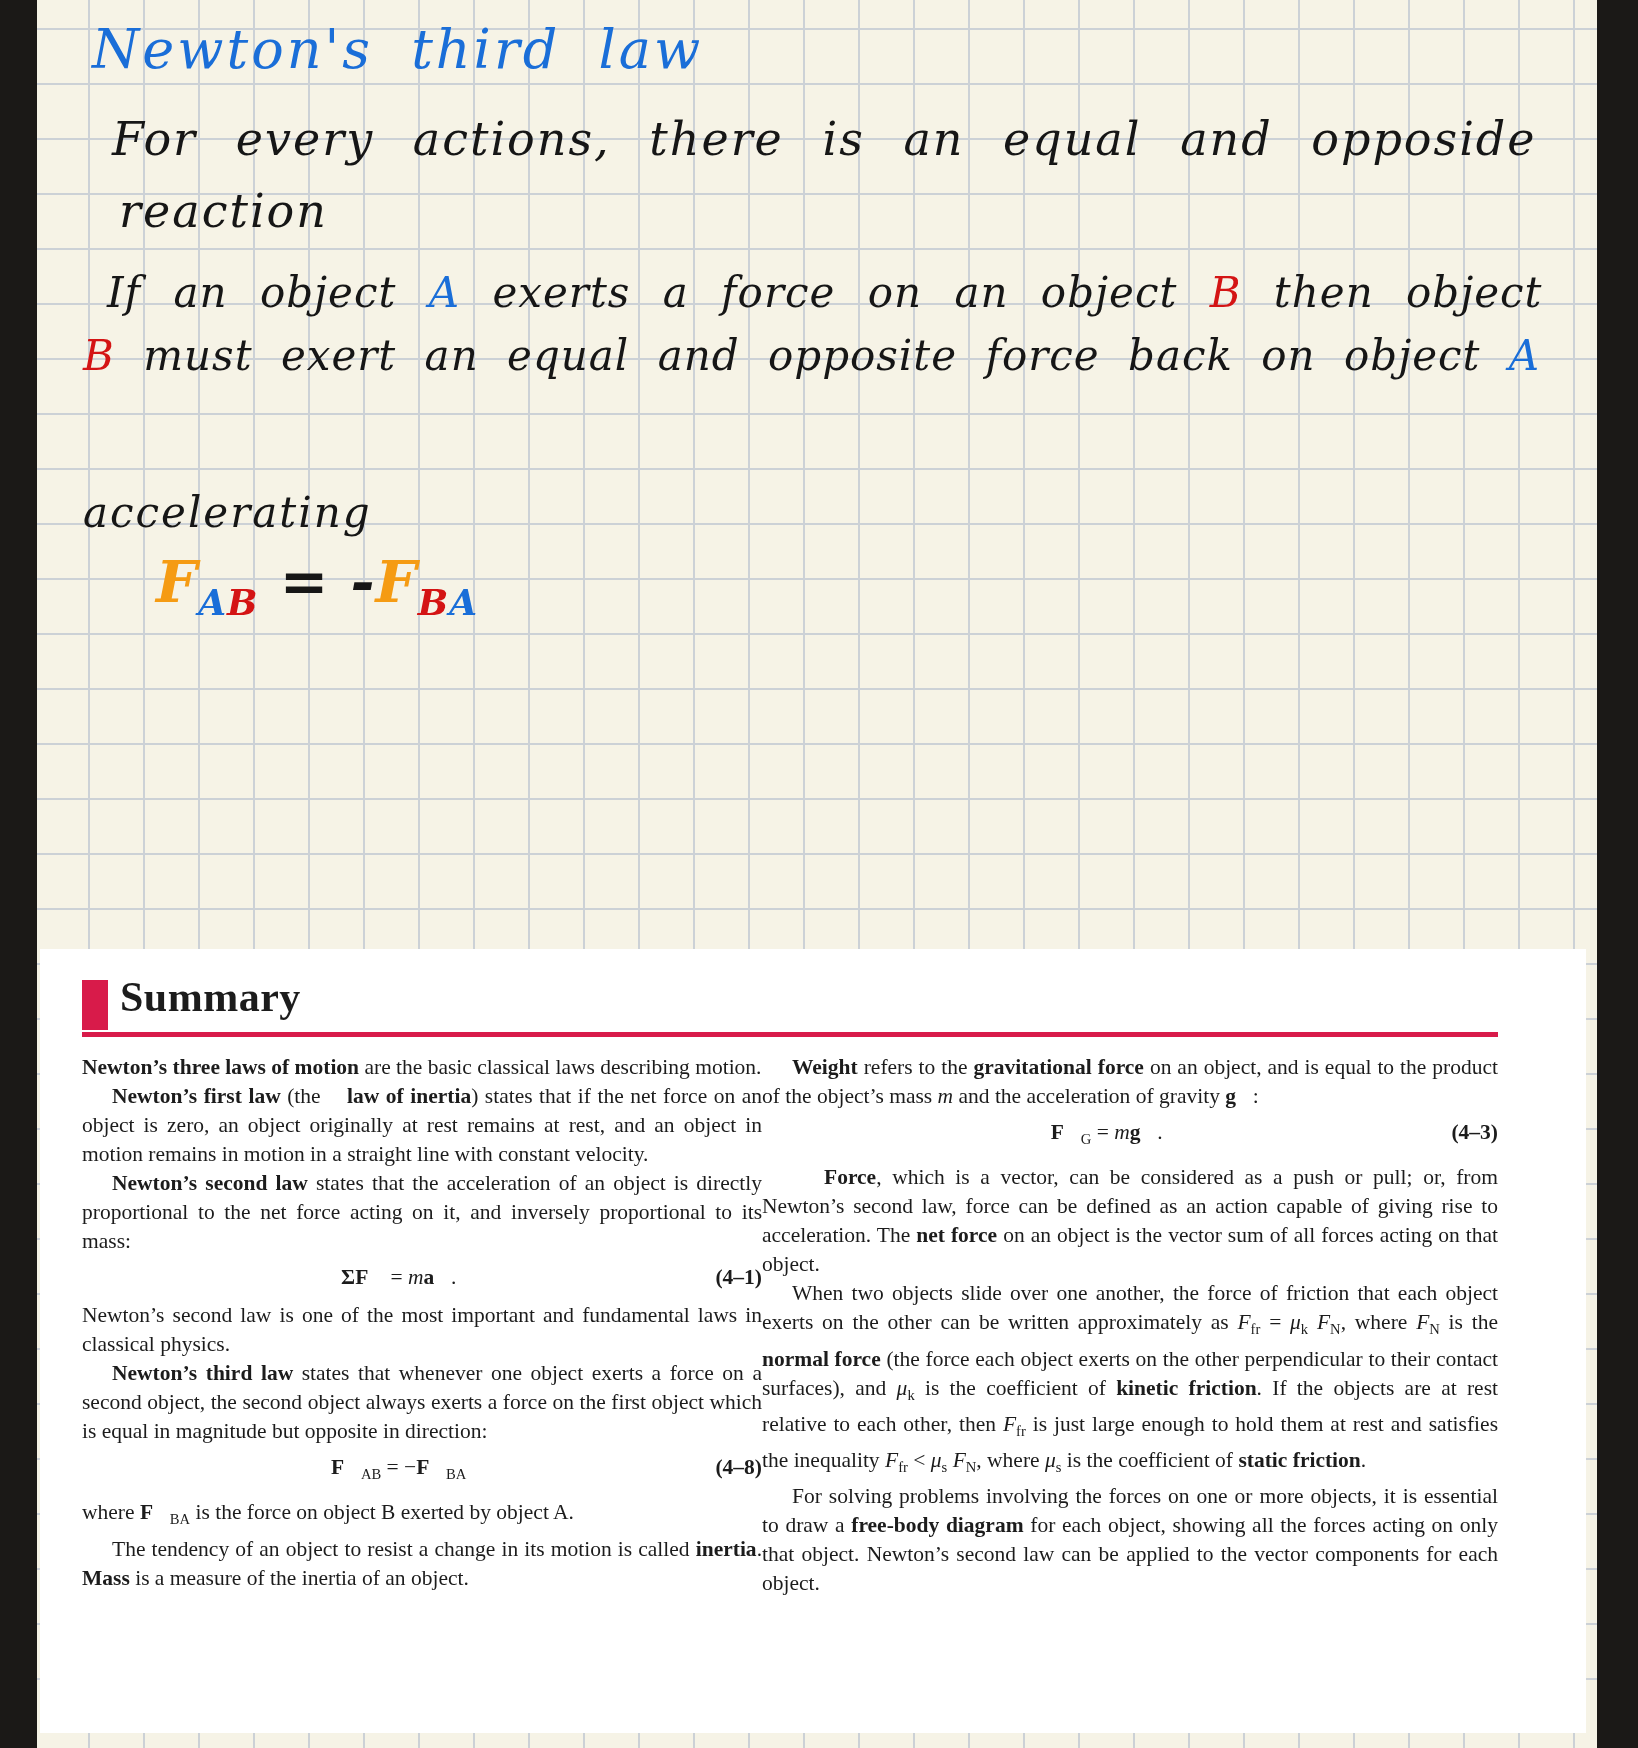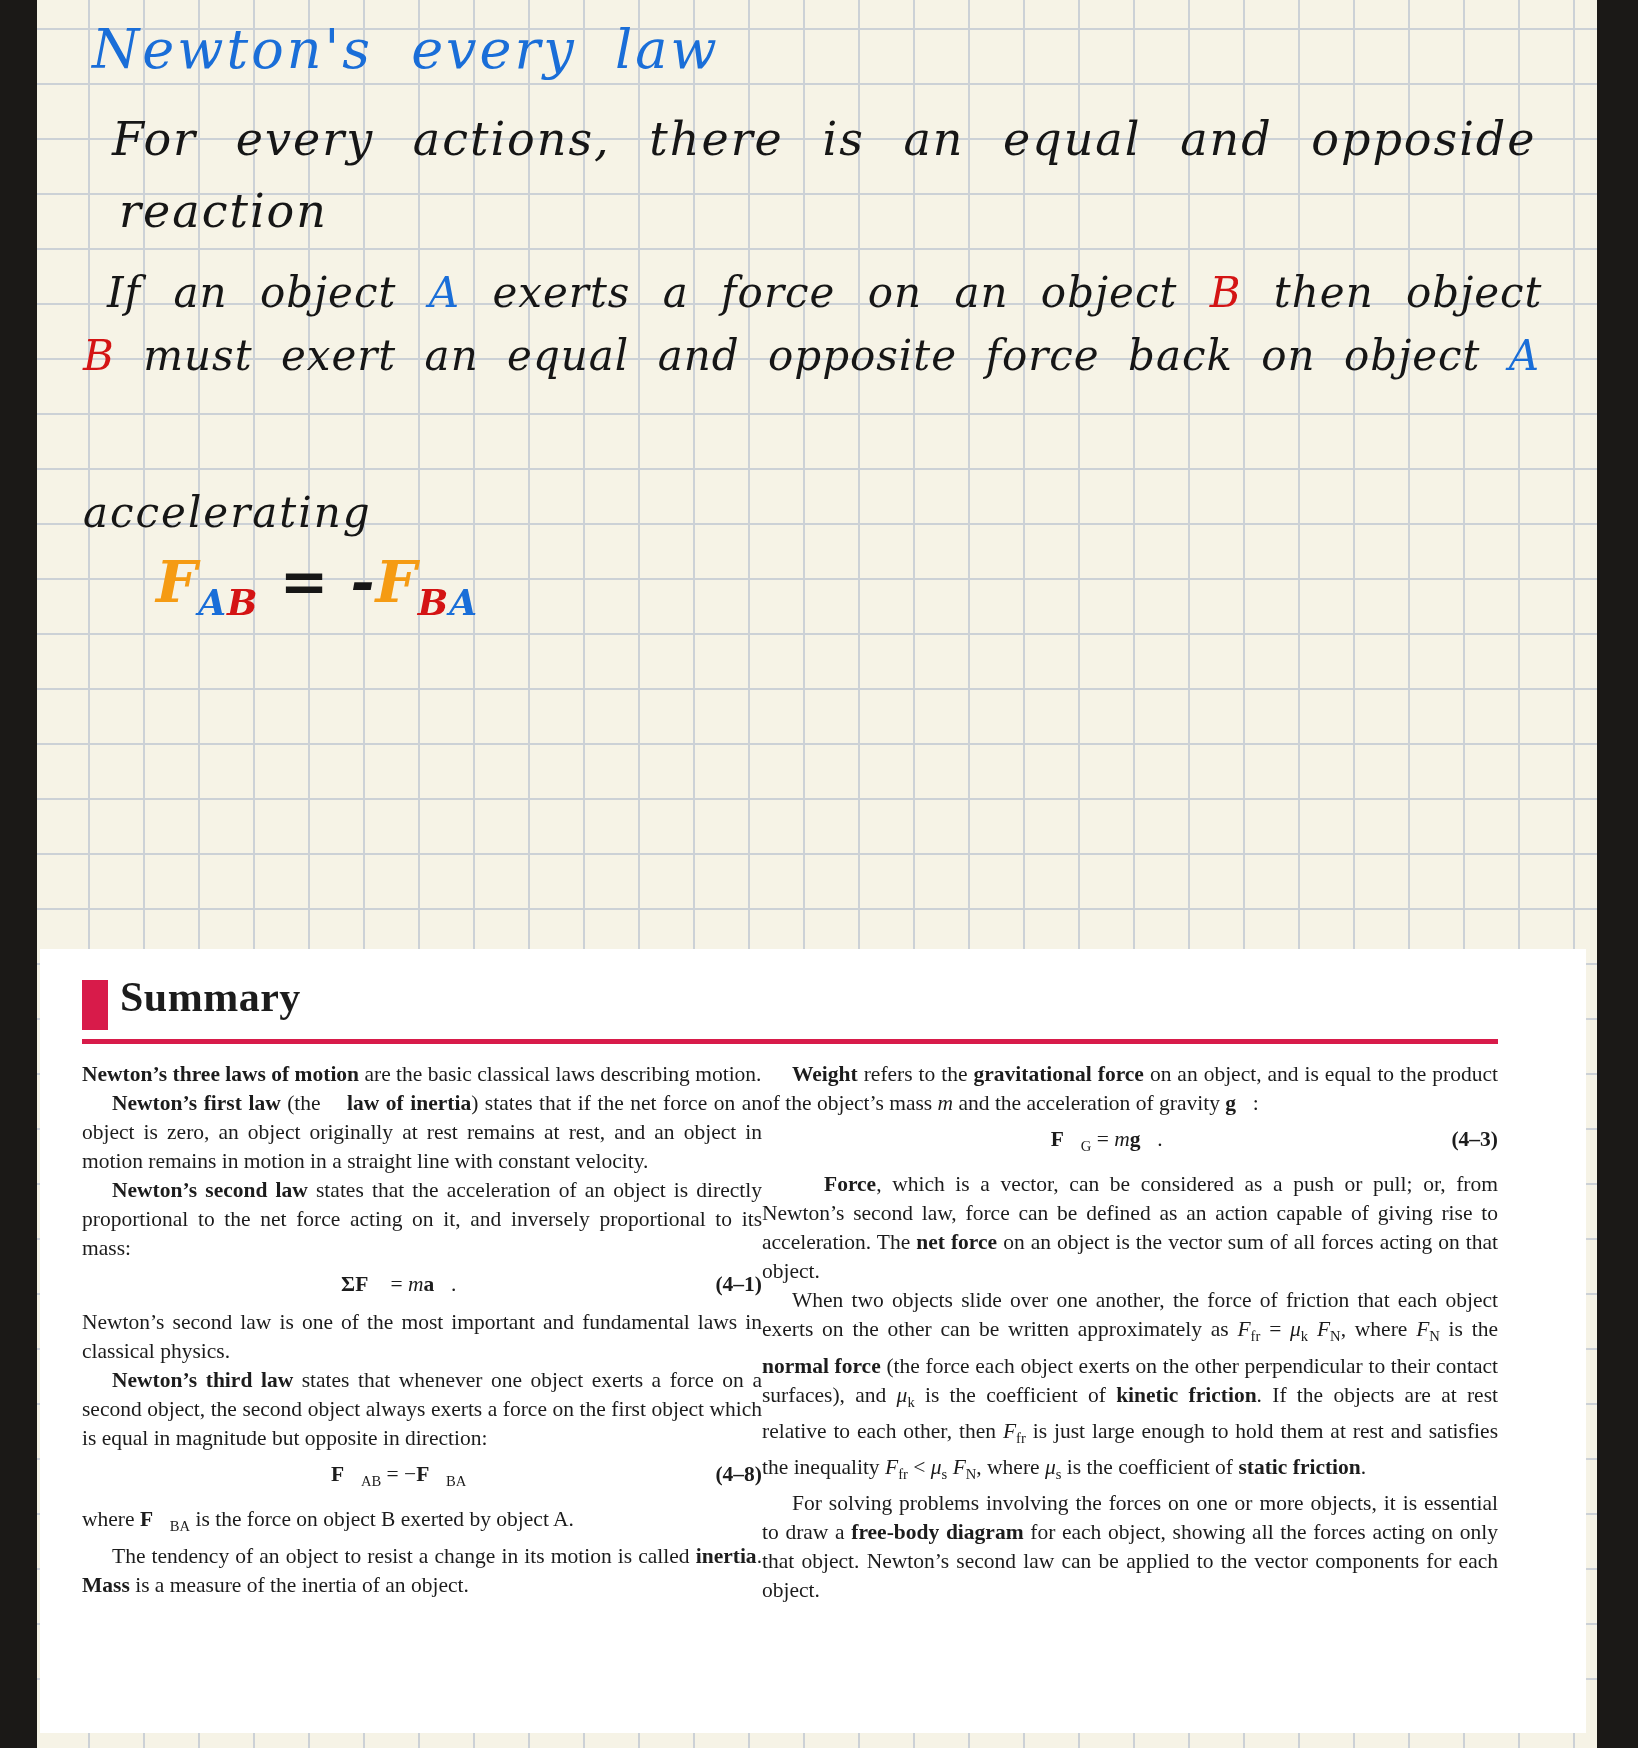--- a/index.html
+++ b/index.html
@@ -45,21 +45,21 @@
     width:1546px; height:784px;
     background:#ffffff;
     color:#1c1c1c;
     box-sizing:border-box;
     padding:24px 88px 0 42px;
     overflow:hidden;
   }
   .tb-header {
     display:flex; align-items:flex-end;
     border-bottom:5px solid #d81b4a;
-    padding-bottom:16px;
+    padding-bottom:9px;
     margin-bottom:16px;
     position:relative;
   }
   .red-bar {
     display:inline-block;
     width:26px; height:50px;
     margin-bottom:-7px;
     background:#d81b4a;
   }
   .tb-title {
@@ -79,21 +79,21 @@
     margin:7px 0 9px;
   }
   .eq-body { flex:1; text-align:center; }
   .eq-num  { font-weight:bold; }
 </style>
 </head>
 <body>
 
 <div class="paper">
 
-  <div class="hw hw-title"><span style="color: rgb(26, 110, 216);">Newton's every law</span></div>
+  <div class="hw hw-title"><span style="color: rgb(26, 110, 216);">Newton's third law</span></div>
   <div class="hw hw-p1l1"><span style="color: rgb(22, 22, 22);">For every actions, there is an equal and opposide</span></div>
   <div class="hw hw-p1l2"><span style="color: rgb(22, 22, 22);">reaction</span></div>
   <div class="hw hw-p2l1"><span style="color: rgb(22, 22, 22);">If an object </span><span style="color: rgb(26, 110, 216);">A</span><span style="color: rgb(22, 22, 22);"> exerts a force on an object </span><span style="color: rgb(212, 20, 20);">B</span><span style="color: rgb(22, 22, 22);"> then object</span></div>
   <div class="hw hw-p2l2"><span style="color: rgb(212, 20, 20);">B</span><span style="color: rgb(22, 22, 22);"> must exert an equal and opposite force back on object </span><span style="color: rgb(26, 110, 216);">A</span></div>
   <div class="hw hw-p3l2"><span style="color: rgb(22, 22, 22);">accelerating</span></div>
   <div class="hw hw-formula"><span style="color: rgb(245, 155, 19);">F</span><sub style="color: rgb(26, 110, 216);">A</sub><sub style="color: rgb(212, 20, 20);">B</sub><span style="color: rgb(22, 22, 22);"> = -</span><span style="color: rgb(245, 155, 19);">F</span><sub style="color: rgb(212, 20, 20);">B</sub><sub style="color: rgb(26, 110, 216);">A</sub></div>
 
   <div class="textbook">
 
     <div class="tb-header">

